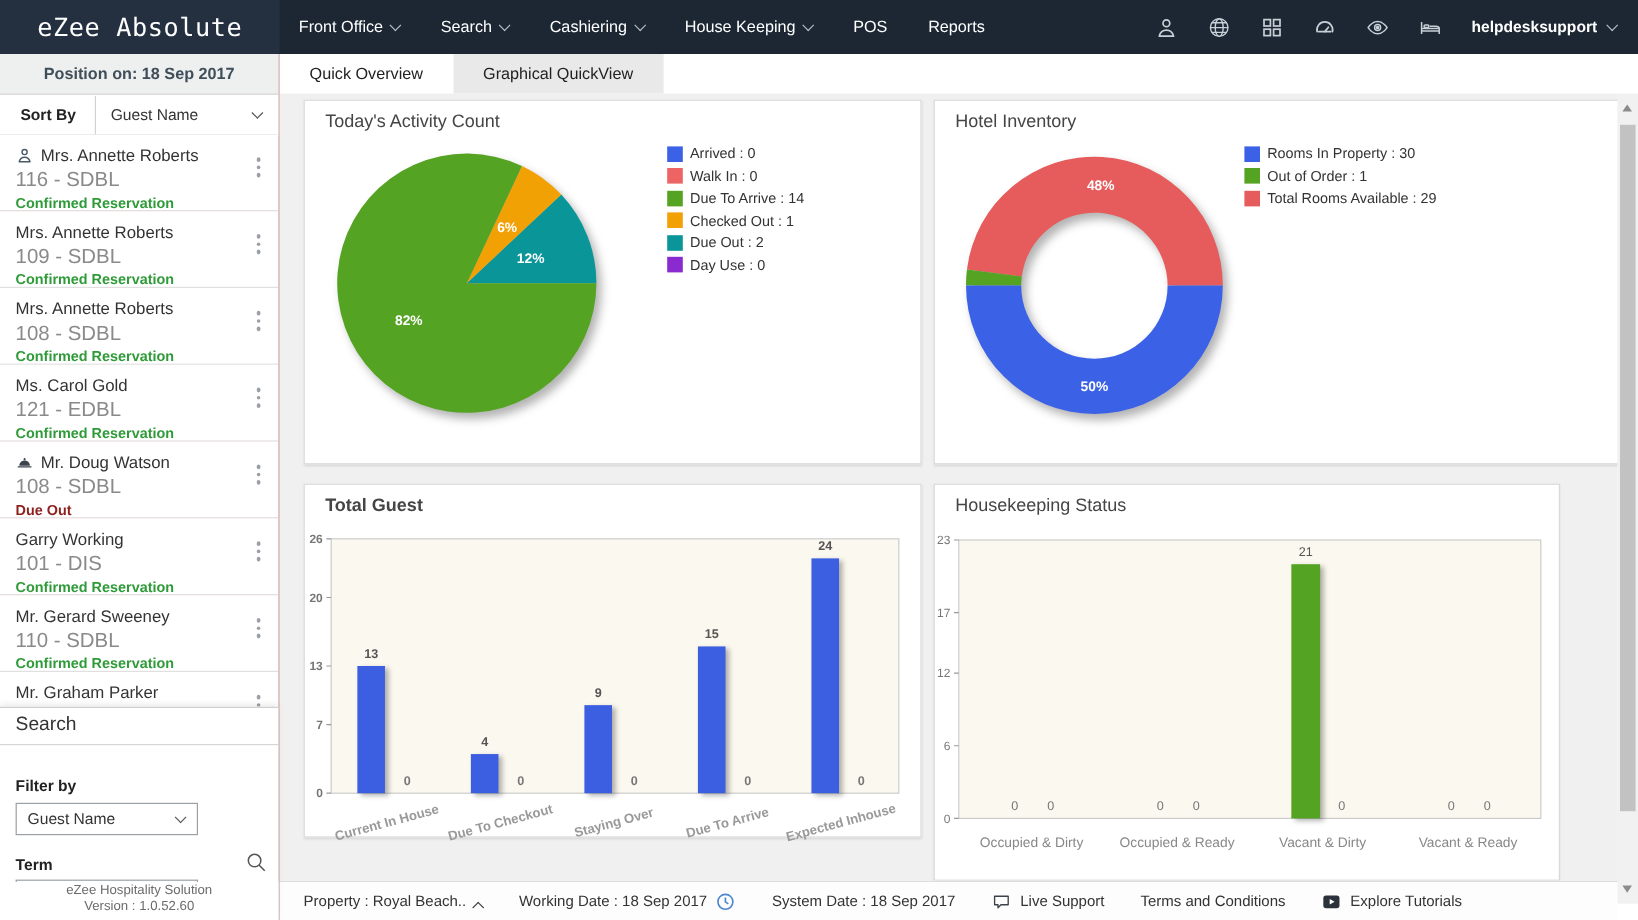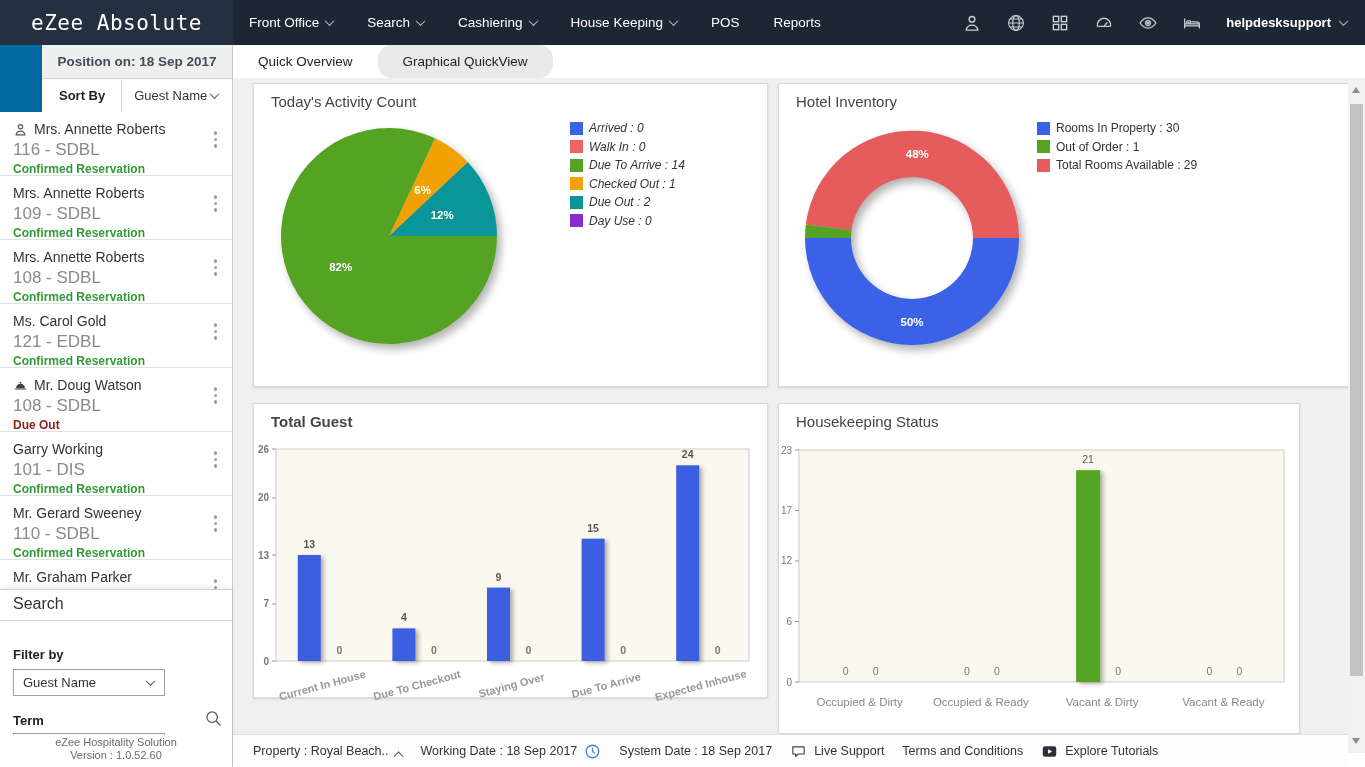--- a/index.html
+++ b/index.html
@@ -13,21 +13,21 @@
   .menu-item{color:#fff;font-size:13.5px;display:flex;align-items:center;gap:7px;cursor:pointer;white-space:nowrap;}
   .chev{display:inline-block;width:6px;height:6px;border-right:1.5px solid #b9c2cb;border-bottom:1.5px solid #b9c2cb;transform:rotate(45deg) translate(-1px,-1px);}
   .chev.dark{border-color:#555;}
   .chev.up{transform:rotate(-135deg) translate(-2px,-2px);border-color:#444;margin-top:5px;}
   .top-right{margin-left:auto;display:flex;align-items:center;gap:24px;padding-right:18px;}
   .tbicon{width:20px;height:20px;color:#c7cfd7;cursor:pointer;}
   .tbicon svg{width:100%;height:100%;display:block;}
   .account{color:#fff;font-size:13px;font-weight:bold;display:flex;gap:9px;align-items:center;cursor:pointer;}
 
   
-  .sidebar{position:absolute;top:45px;left:0;width:233px;height:722px;background:#0369a1;border-right:1px solid #c9c9c9;box-sizing:border-box;z-index:5;padding-left:42px;}
+  .sidebar{position:absolute;top:45px;left:0;width:233px;height:722px;background:#fca5a5;border-right:1px solid #c9c9c9;box-sizing:border-box;z-index:5;}
   .pos-header{height:33px;background:#eef0f0;border-bottom:1px solid #d2d2d2;font-weight:bold;font-size:13.5px;color:#3f4e59;text-align:center;line-height:33px;}
   .sort-row{height:33px;border-bottom:1px solid #d2d2d2;display:flex;align-items:center;font-size:13px;background:#fff;}
   .sort-label{font-weight:bold;color:#222;padding:0 16px 0 17px;border-right:1px solid #d2d2d2;line-height:32px;}
   .sort-value{padding-left:12px;color:#333;flex:1;cursor:pointer;}
   .sort-chev{margin-right:14px;}
   .guest-list{position:absolute;top:67px;left:0;right:0;bottom:177px;overflow:hidden;}
   .guest-item{height:64px;box-sizing:border-box;border-bottom:1px solid #e0e0e0;padding:9px 30px 0 13px;position:relative;cursor:pointer;background:#fff;}
   .g-name{font-size:14px;color:#333;display:flex;align-items:center;gap:6px;}
   .g-icon{width:15px;height:15px;color:#4a5a68;flex:none;}
   .g-icon svg{width:100%;height:100%;display:block;}
@@ -44,44 +44,44 @@
   .term-row{display:flex;justify-content:space-between;align-items:flex-end;margin:13px 9px 5px 13px;}
   .term-label{font-size:13px;font-weight:bold;color:#222;}
   .search-ic{width:19px;height:19px;cursor:pointer;}
   .search-ic svg{width:100%;height:100%;display:block;}
   .term-input{width:152px;height:24px;border:1px solid #9aa0a6;margin-left:13px;box-sizing:border-box;display:block;outline:none;font-size:13px;padding:0 6px;}
   .version-footer{position:absolute;bottom:0;left:0;right:0;background:#fff;text-align:center;font-size:11px;color:#6b6b6b;padding:1px 0 5px;z-index:3;line-height:13px;}
 
   
   .main{position:absolute;top:45px;left:233px;right:0;bottom:0;background:#fff;}
   .tabbar{position:absolute;top:0;left:0;right:0;height:33px;background:#fff;display:flex;}
-  .tab{padding:0 25px;line-height:33px;font-size:13.5px;color:#222;cursor:pointer;white-space:nowrap;border-radius:14px;}
+  .tab{padding:0 25px;line-height:33px;font-size:13.5px;color:#222;cursor:pointer;white-space:nowrap;}
   .tab.active{background:#e9e9e9;}
   .content{position:absolute;top:33px;left:0;right:17px;bottom:33px;background:#f0f0f0;overflow:hidden;}
   .panel{position:absolute;background:#fff;border:1px solid #d9d9d9;box-shadow:0 1px 2px rgba(0,0,0,.12);box-sizing:border-box;}
   #panel-activity{left:20px;top:5px;width:515px;height:304px;}
   #panel-inventory{left:545px;top:5px;width:576px;height:304px;}
   #panel-totalguest{left:20px;top:325px;width:515px;height:295px;font-weight:bold;}
   #panel-housekeeping{left:545px;top:325px;width:522px;height:331px;}
   .panel-title{font-size:15px;color:#454545;padding:9px 0 0 17px;}
   .mount{position:absolute;}
   #pie-activity{left:8px;top:22px;}
-  #legend-activity{position:absolute;left:316px;top:37px;font-style:italic;}
+  #legend-activity{position:absolute;left:302px;top:37px;}
   #donut-inventory{left:0;top:20px;}
   #legend-inventory{position:absolute;left:258px;top:37px;}
   #bar-totalguest{left:0;top:30px;}
   #bar-housekeeping{left:0;top:30px;}
   .legend-row{display:flex;align-items:center;gap:6px;margin-bottom:4.5px;}
   .legend-sq{width:13px;height:13px;flex:none;}
   .legend-txt{font-size:12px;color:#333;}
   .pie-sh{filter:drop-shadow(4px 5px 4px rgba(0,0,0,.3));}
   .bar-sh{filter:drop-shadow(3px 2px 2px rgba(0,0,0,.3));}
 
   
-  .statusbar{position:absolute;left:0;right:17px;bottom:0;height:33px;background:#fdfdfd;border-top:1px solid #ddd;display:flex;align-items:center;font-size:12.5px;color:#333;padding-left:20px;box-sizing:border-box;gap:18px;}
+  .statusbar{position:absolute;left:0;right:17px;bottom:0;height:33px;background:#fdfdfd;border-top:1px solid #ddd;display:flex;align-items:center;font-size:12.5px;color:#333;padding-left:20px;box-sizing:border-box;gap:30px;}
   .sb-item{display:flex;align-items:center;gap:7px;white-space:nowrap;cursor:pointer;}
   .sb-item.static{cursor:default;}
   .sb-ic{width:17px;height:17px;flex:none;}
   .sb-ic svg{width:100%;height:100%;display:block;}
 
   
   .scrollbar{position:absolute;top:33px;right:0;width:17px;bottom:14px;background:#f1f1f1;}
   .sb-thumb{position:absolute;top:26px;left:2px;width:13px;height:572px;background:#c2c2c2;cursor:pointer;}
   .sb-arrow{position:absolute;left:4px;width:0;height:0;border-left:4.5px solid transparent;border-right:4.5px solid transparent;cursor:pointer;}
   .sb-arrow.up{top:9px;border-bottom:6px solid #8b8b8b;}

